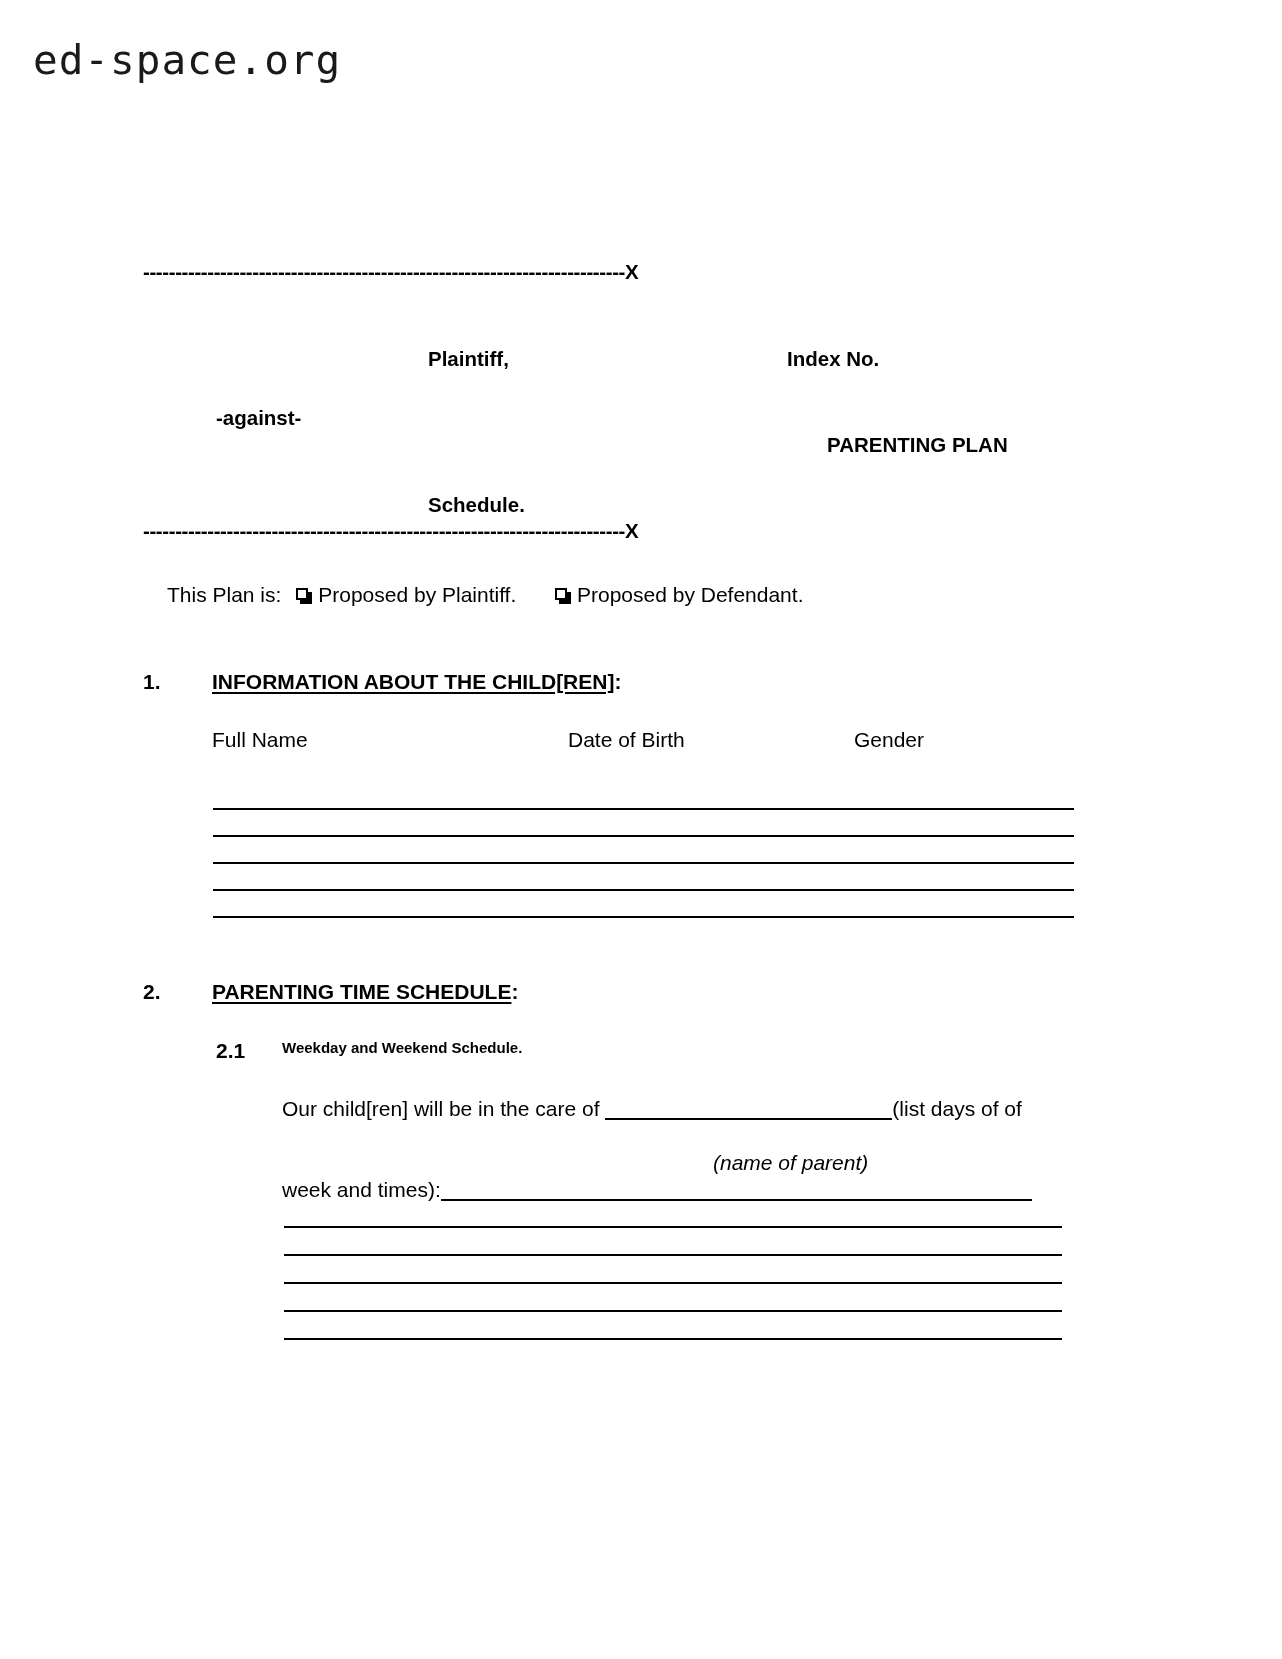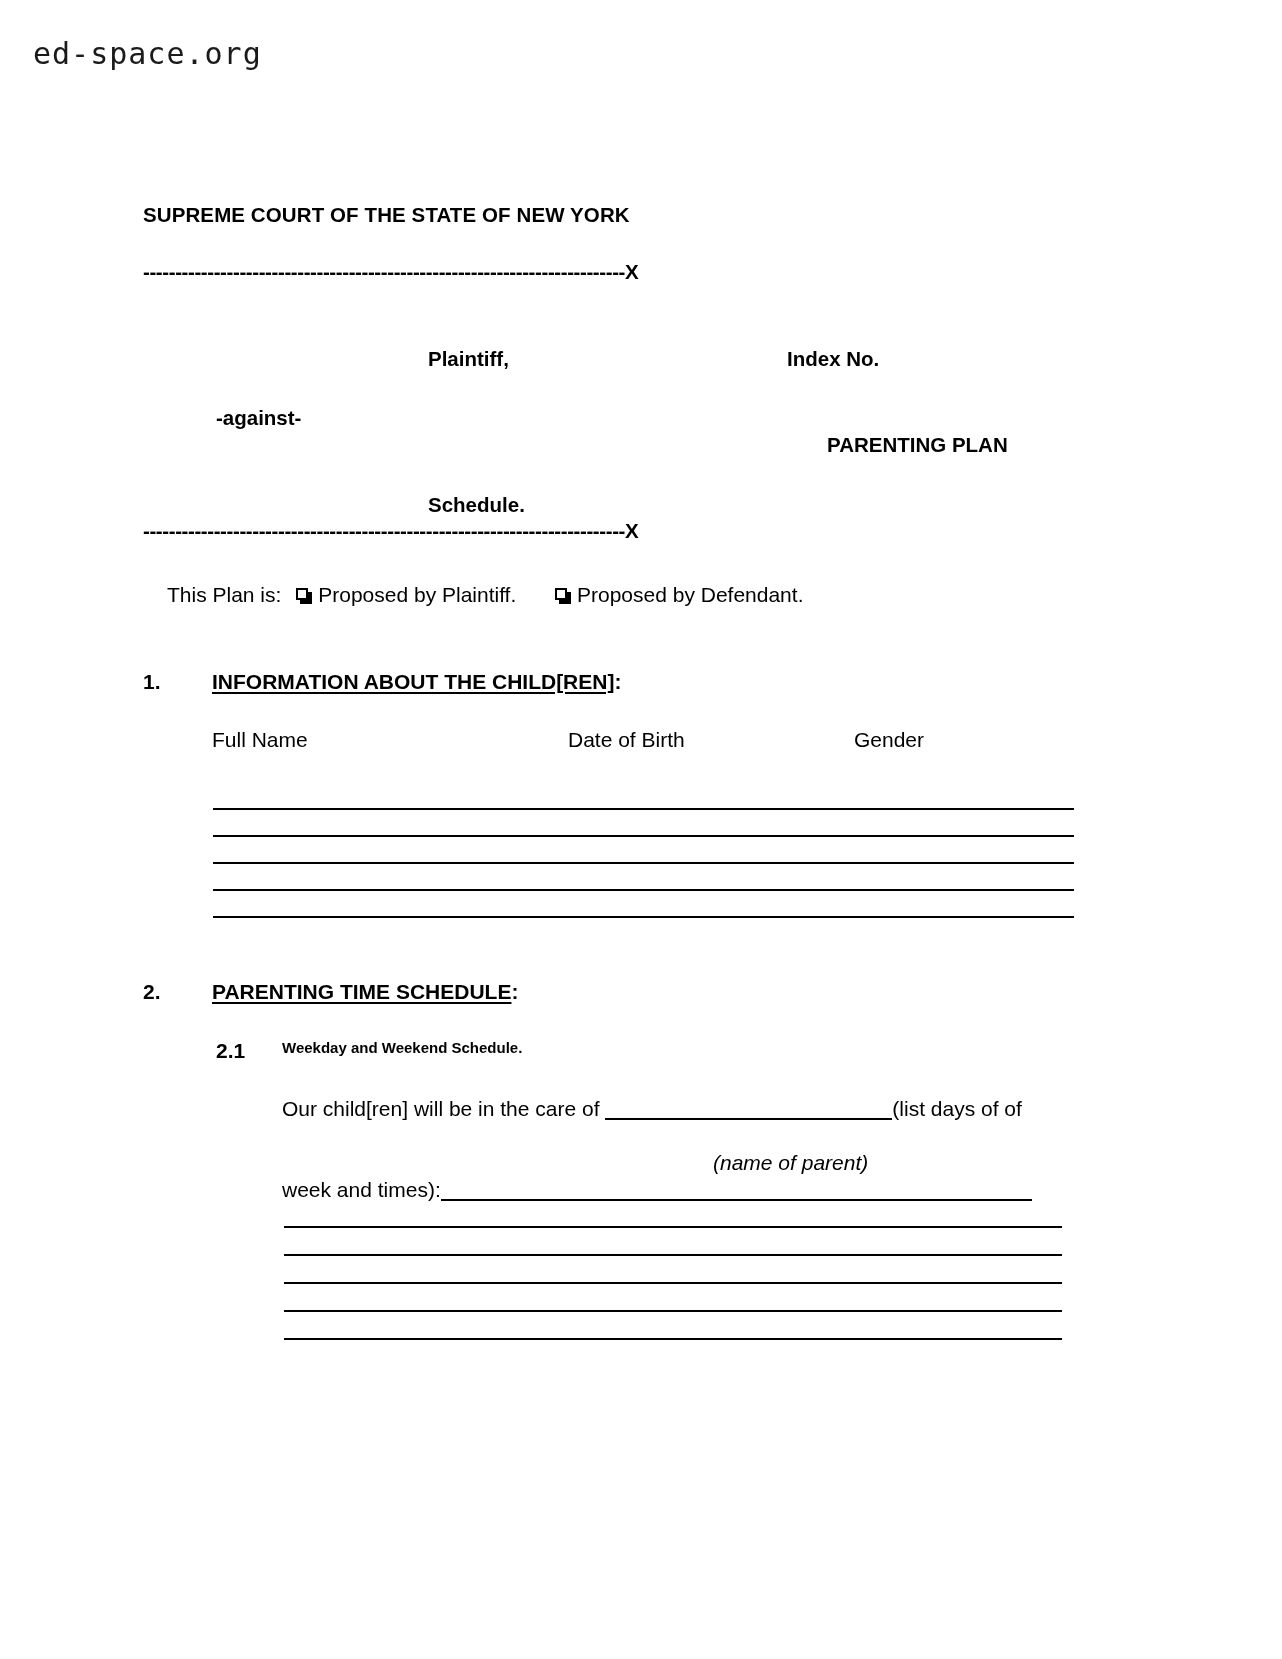--- a/index.html
+++ b/index.html
@@ -20,21 +20,21 @@
     background: #ffffff;
     overflow: hidden;
   }
 
   
   .watermark {
     position: absolute;
     left: 33px;
     top: 36px;
     font-family: "DejaVu Sans Mono", "Liberation Mono", monospace;
-    font-size: 30px;
+    font-size: 41px;
     letter-spacing: 1px;
     color: #1a1a1a;
     white-space: nowrap;
     font-weight: 400;
   }
 
   
   .doc {
     position: absolute;
     left: 0;
@@ -213,21 +213,20 @@
 </head>
 <body>
 
 <div class="page">
 
   <div class="watermark">ed-space.org</div>
 
   <div class="doc">
 
     <div class="court-head">
-      <div>SUPREME COURT OF THE STATE OF NEW YORK</div>
     </div>
 
     <div class="rule-dashes top">---------------------------------------------------------------------------X</div>
 
     <div class="cap cap-plaintiff">Plaintiff,</div>
     <div class="cap cap-against">-against-</div>
     <div class="cap cap-defendant">Schedule.</div>
     <div class="cap cap-index">Index No.</div>
     <div class="cap cap-title">PARENTING PLAN</div>
 

